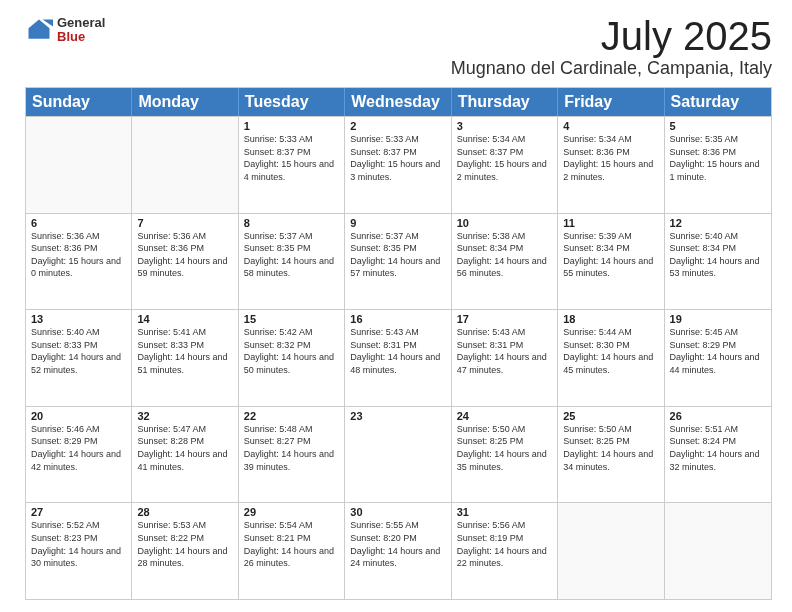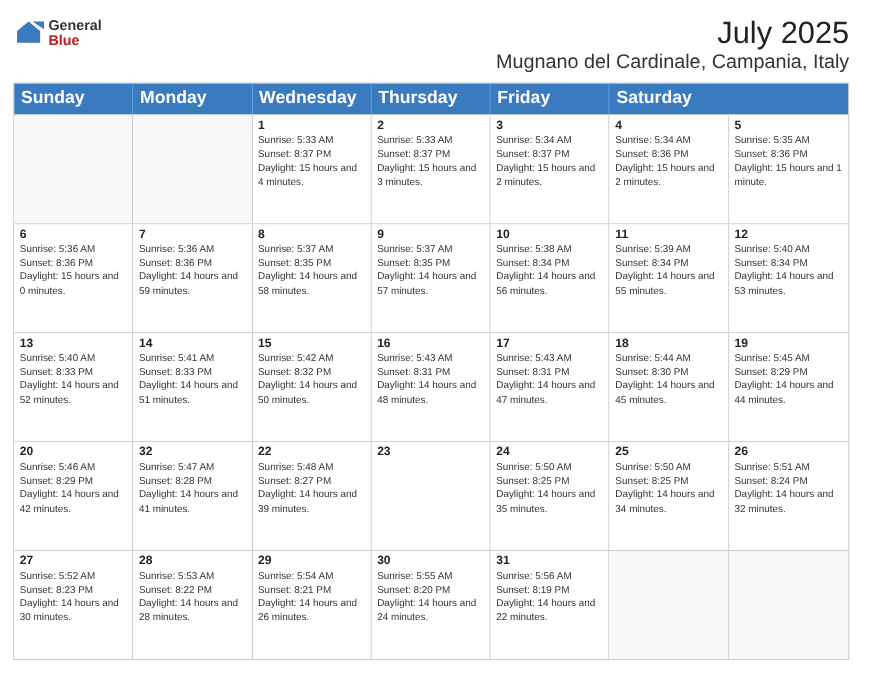--- a/index.html
+++ b/index.html
@@ -6,21 +6,21 @@
     body {
       width: 792px;
       height: 612px;
       font-family: Arial, sans-serif;
       background: #fff;
       overflow: hidden;
     }
     .page {
       width: 792px;
       height: 612px;
-      padding: 16px 20px 12px 12px;
+      padding: 16px 20px 12px 25px;
       display: flex;
       flex-direction: column;
     }
     .header {
       display: flex;
       justify-content: space-between;
       align-items: flex-start;
       margin-bottom: 8px;
     }
     .logo {
@@ -38,21 +38,21 @@
     .logo-general { color: #333; }
     .logo-blue { color: #b91c1c; }
     .logo-icon {
       width: 28px;
       height: 28px;
     }
     .title-section {
       text-align: right;
     }
     .month-title {
-      font-size: 28px;
+      font-size: 40px;
       font-weight: normal;
       color: #222;
       line-height: 1;
     }
     .location-title {
       font-size: 18px;
       color: #333;
       margin-top: 2px;
     }
     .calendar {
@@ -125,20 +125,21 @@
     <div class="title-section">
       <div class="month-title">July 2025</div>
       <div class="location-title">Mugnano del Cardinale, Campania, Italy</div>
     </div>
   </div>
 
   <div class="calendar">
     <div class="cal-header">
       <div class="cal-header-cell">Sunday</div>
       <div class="cal-header-cell">Monday</div>
+      <div class="cal-header-cell">Tuesday</div>
       <div class="cal-header-cell">Wednesday</div>
       <div class="cal-header-cell">Thursday</div>
       <div class="cal-header-cell">Friday</div>
       <div class="cal-header-cell">Saturday</div>
     </div>
     <div class="cal-body" id="cal-body">
     <div class="cal-row">
           <div class="cal-cell empty"></div>
           <div class="cal-cell empty"></div>
           <div class="cal-cell">

